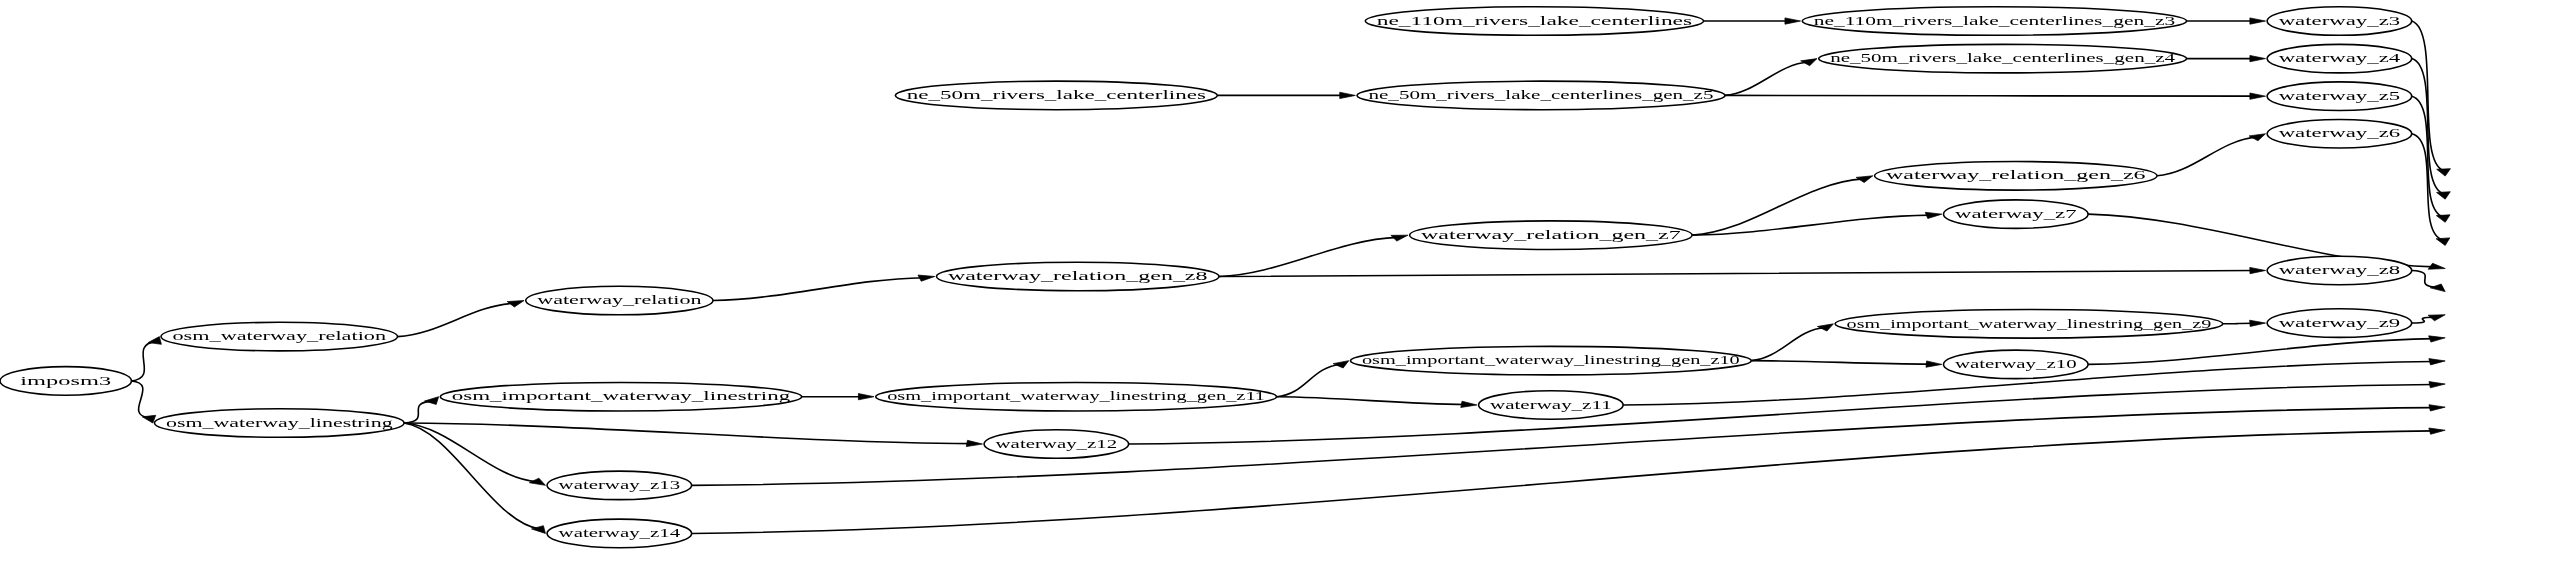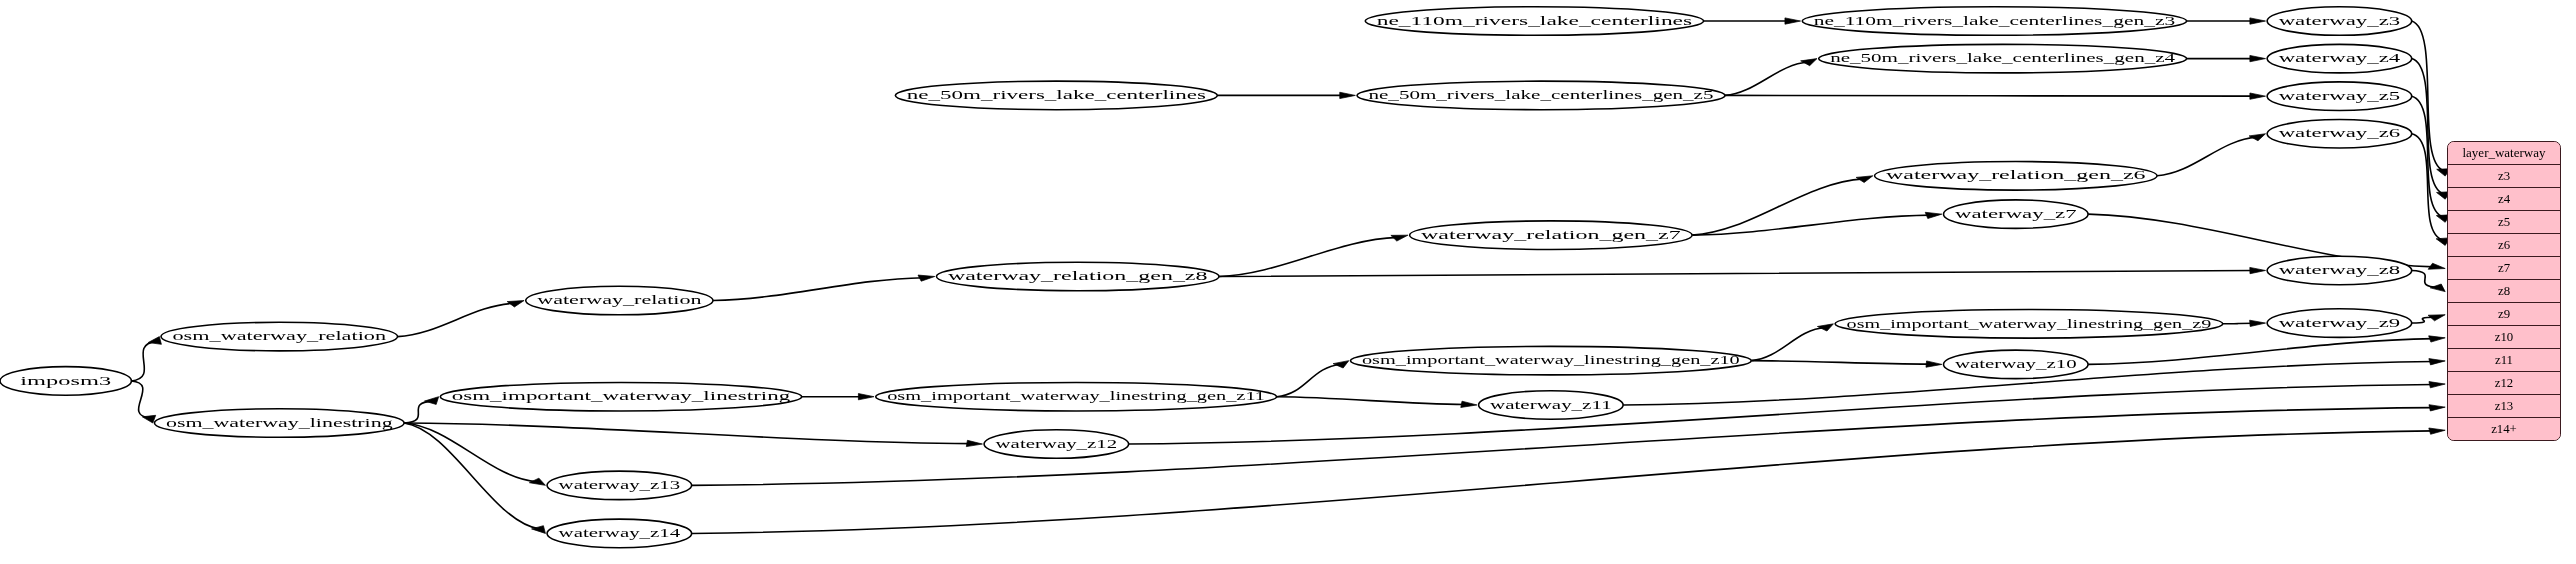--- a/index.html
+++ b/index.html
@@ -264,30 +264,15 @@
           <ellipse class="node-ellipse" cx="377" cy="646" rx="44" ry="19" vector-effect="non-scaling-stroke"></ellipse>
           <text class="node-label" x="377" y="647" textLength="74" lengthAdjust="spacingAndGlyphs">waterway_z13</text>
         </g>
         <g>
           <ellipse class="node-ellipse" cx="377" cy="710" rx="44" ry="19" vector-effect="non-scaling-stroke"></ellipse>
           <text class="node-label" x="377" y="711" textLength="74" lengthAdjust="spacingAndGlyphs">waterway_z14</text>
         </g>
       </g>
   </svg>
 
-  <div id="legend-box" style="left: 2447px; top: 141px; width: 114px; height: 300px;">
-    <div class="legend-row legend-title" style="height: 23px;">layer_waterway</div>
-  <div class="legend-row" style="height: 23px;">z3</div>
-      <div class="legend-row" style="height: 23px;">z4</div>
-      <div class="legend-row" style="height: 23px;">z5</div>
-      <div class="legend-row" style="height: 23px;">z6</div>
-      <div class="legend-row" style="height: 23px;">z7</div>
-      <div class="legend-row" style="height: 23px;">z8</div>
-      <div class="legend-row" style="height: 23px;">z9</div>
-      <div class="legend-row" style="height: 23px;">z10</div>
-      <div class="legend-row" style="height: 23px;">z11</div>
-      <div class="legend-row" style="height: 23px;">z12</div>
-      <div class="legend-row" style="height: 23px;">z13</div>
-      <div class="legend-row" style="height: 23px;">z14+</div>
-    </div>
 
 </div>
 
 
 </body></html>

